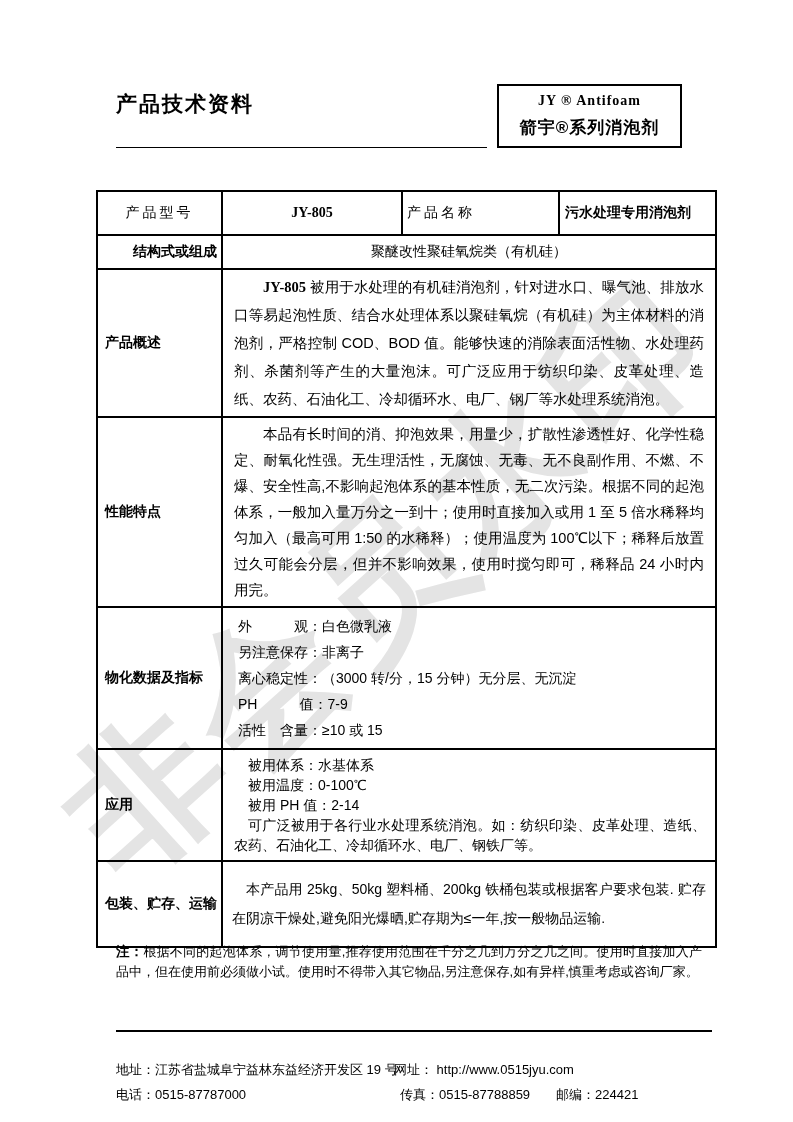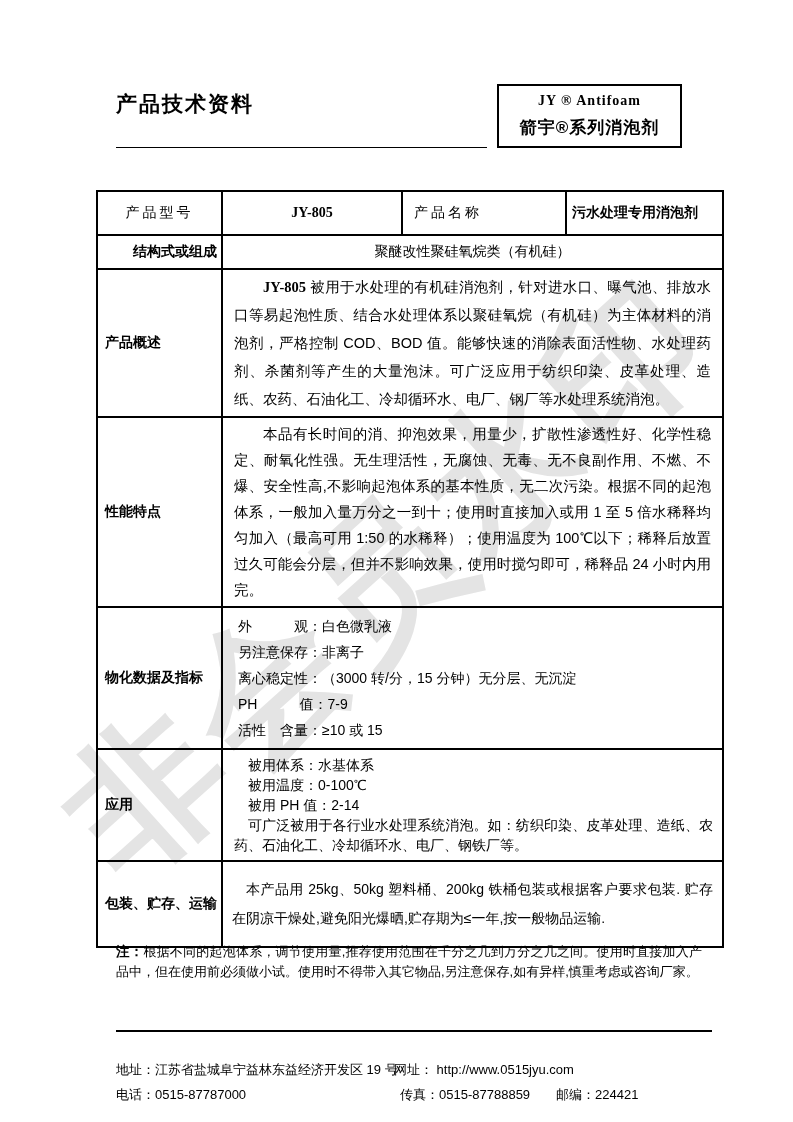--- a/index.html
+++ b/index.html
@@ -61,21 +61,21 @@
   td.c2{width:176px;}
   td.c3{width:150px;}
   td.c4{width:149px;border-radius:6px;}
   .row-label{
     font-weight:bold;
     padding:0 4px 0 7px;
     font-size:14px;
   }
   .plain-label{font-weight:normal;font-size:17px;text-align:center;letter-spacing:3px;}
   .model-value{font-family:"Liberation Serif",serif;font-weight:bold;font-size:15px;text-align:center;}
-  .name-label{font-weight:normal;font-size:17px;padding-left:11px;letter-spacing:3px;}
+  .name-label{font-weight:normal;font-size:17px;padding-left:4px;letter-spacing:3px;}
   .name-value{font-weight:bold;font-size:14px;padding-left:5px;}
   .comp-value{text-align:center;font-size:14px;margin-left:28px;}
   .para{
     margin:0;padding:2px 10px;
     text-align:justify;
     text-indent:2em;
     font-size:14.5px;
   }
   .para.lh28{line-height:28px;}
   .para.lh26{line-height:26px;}

